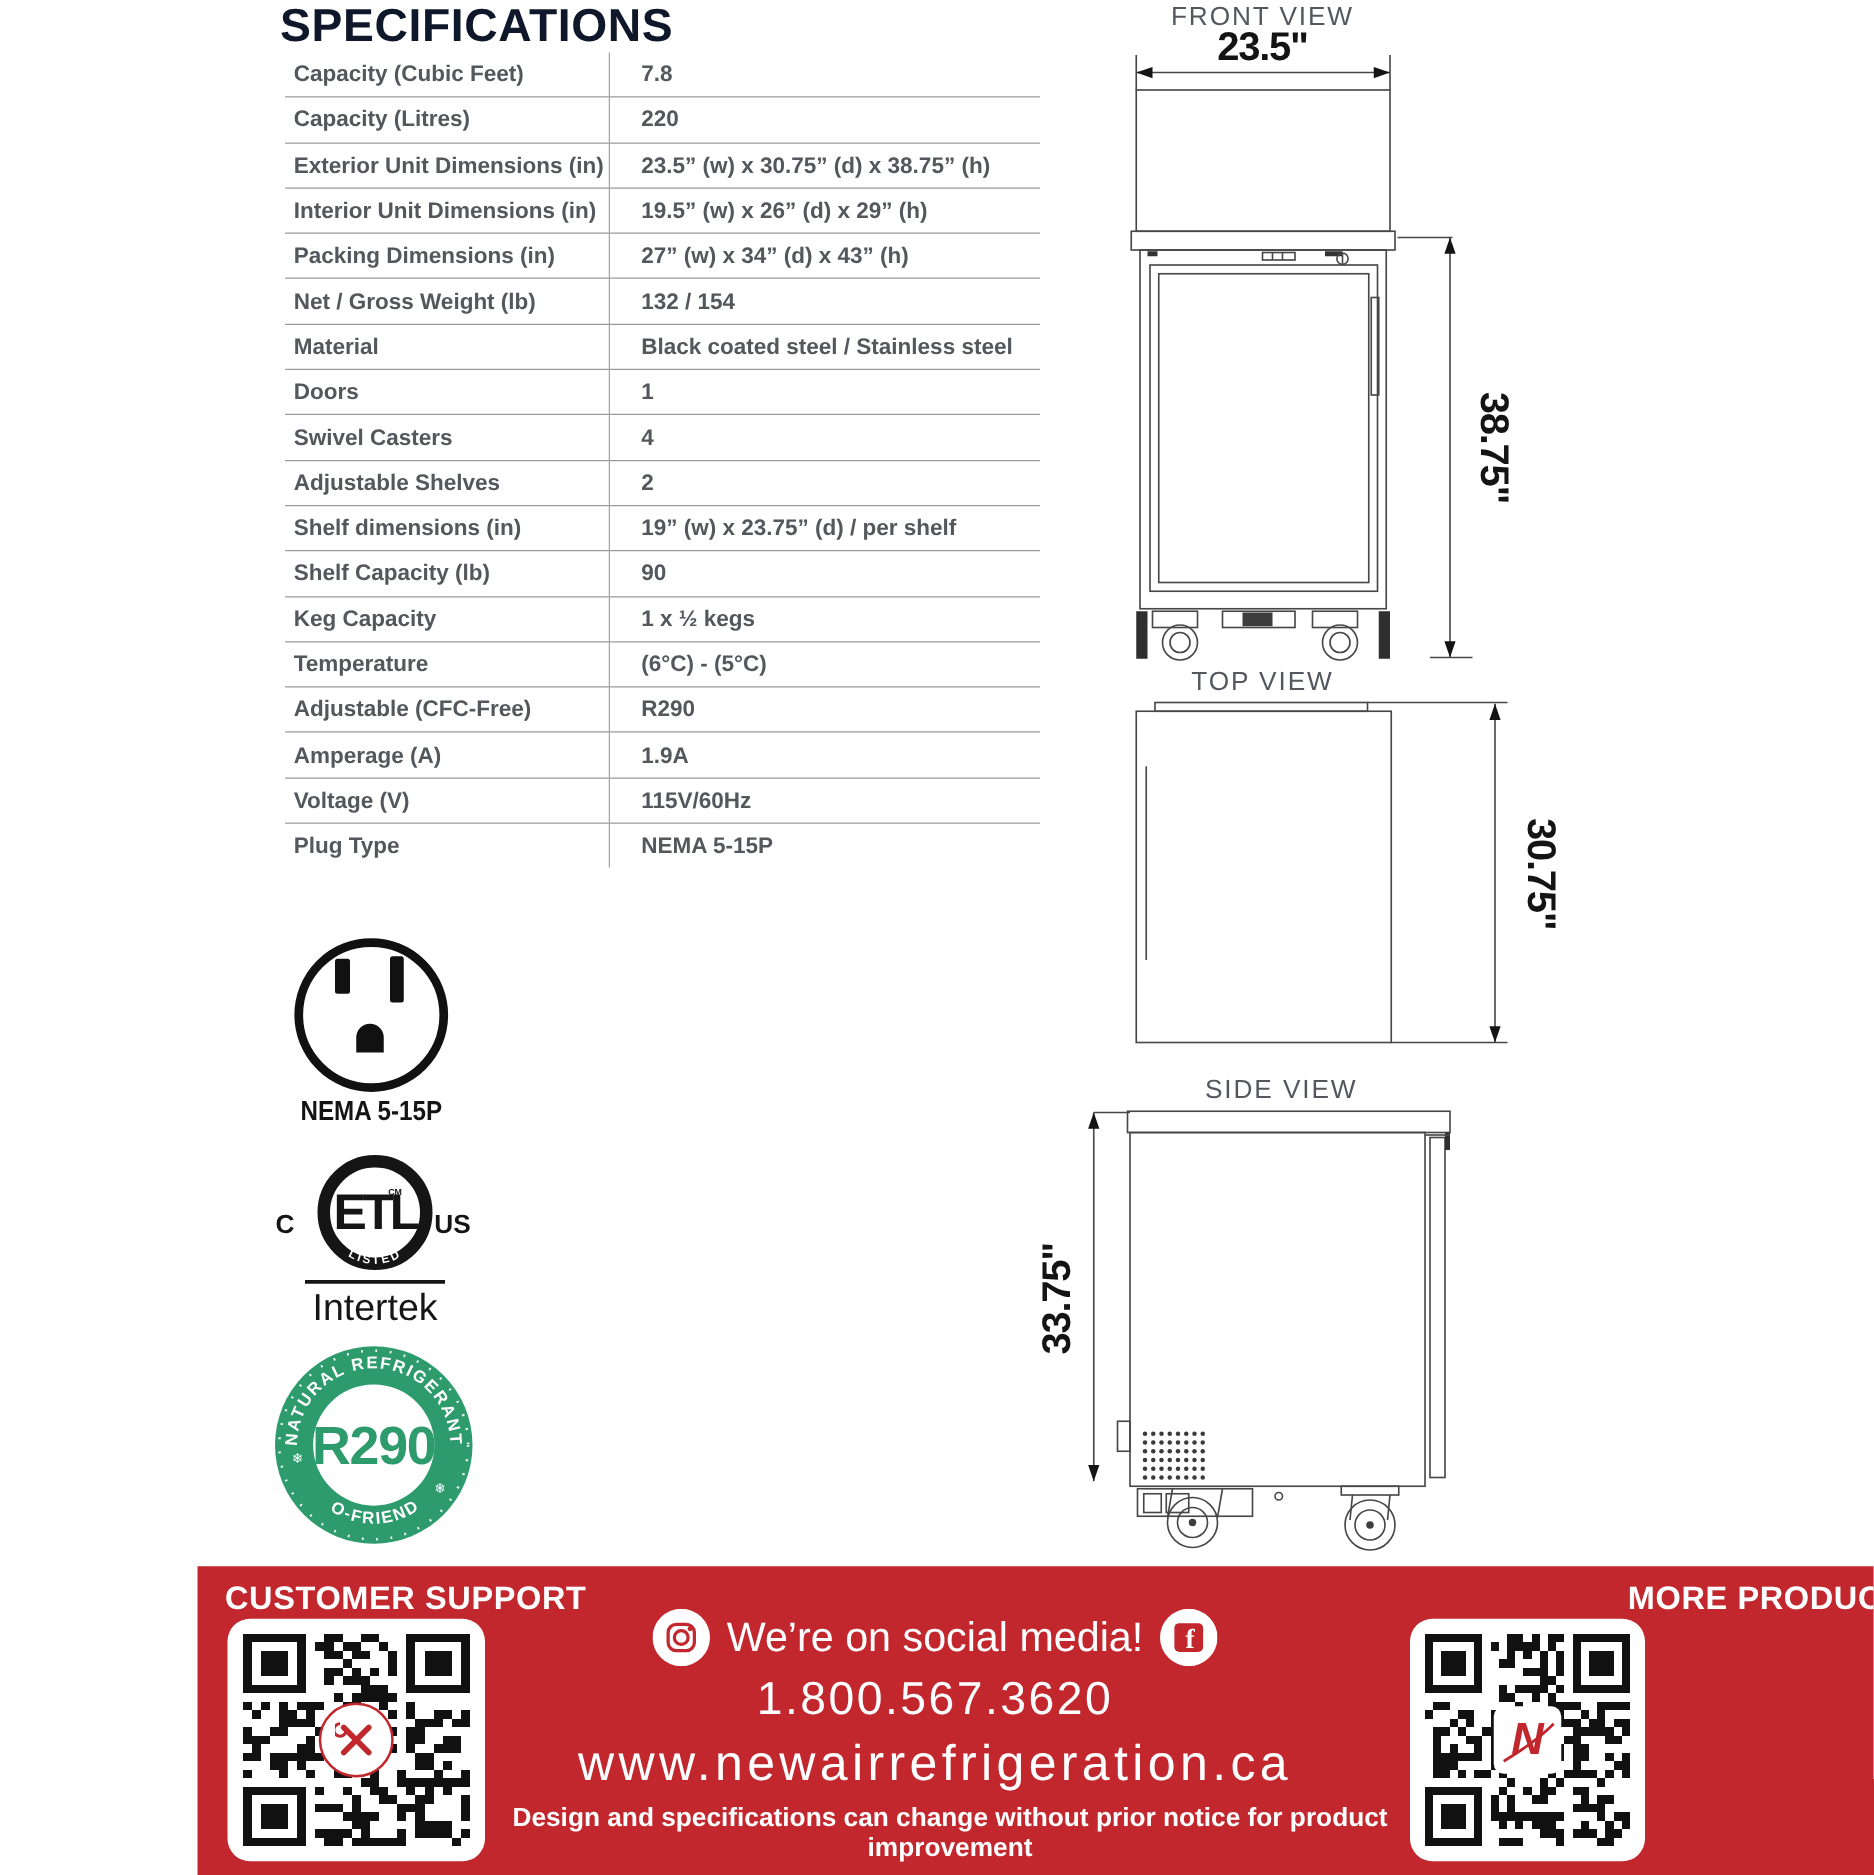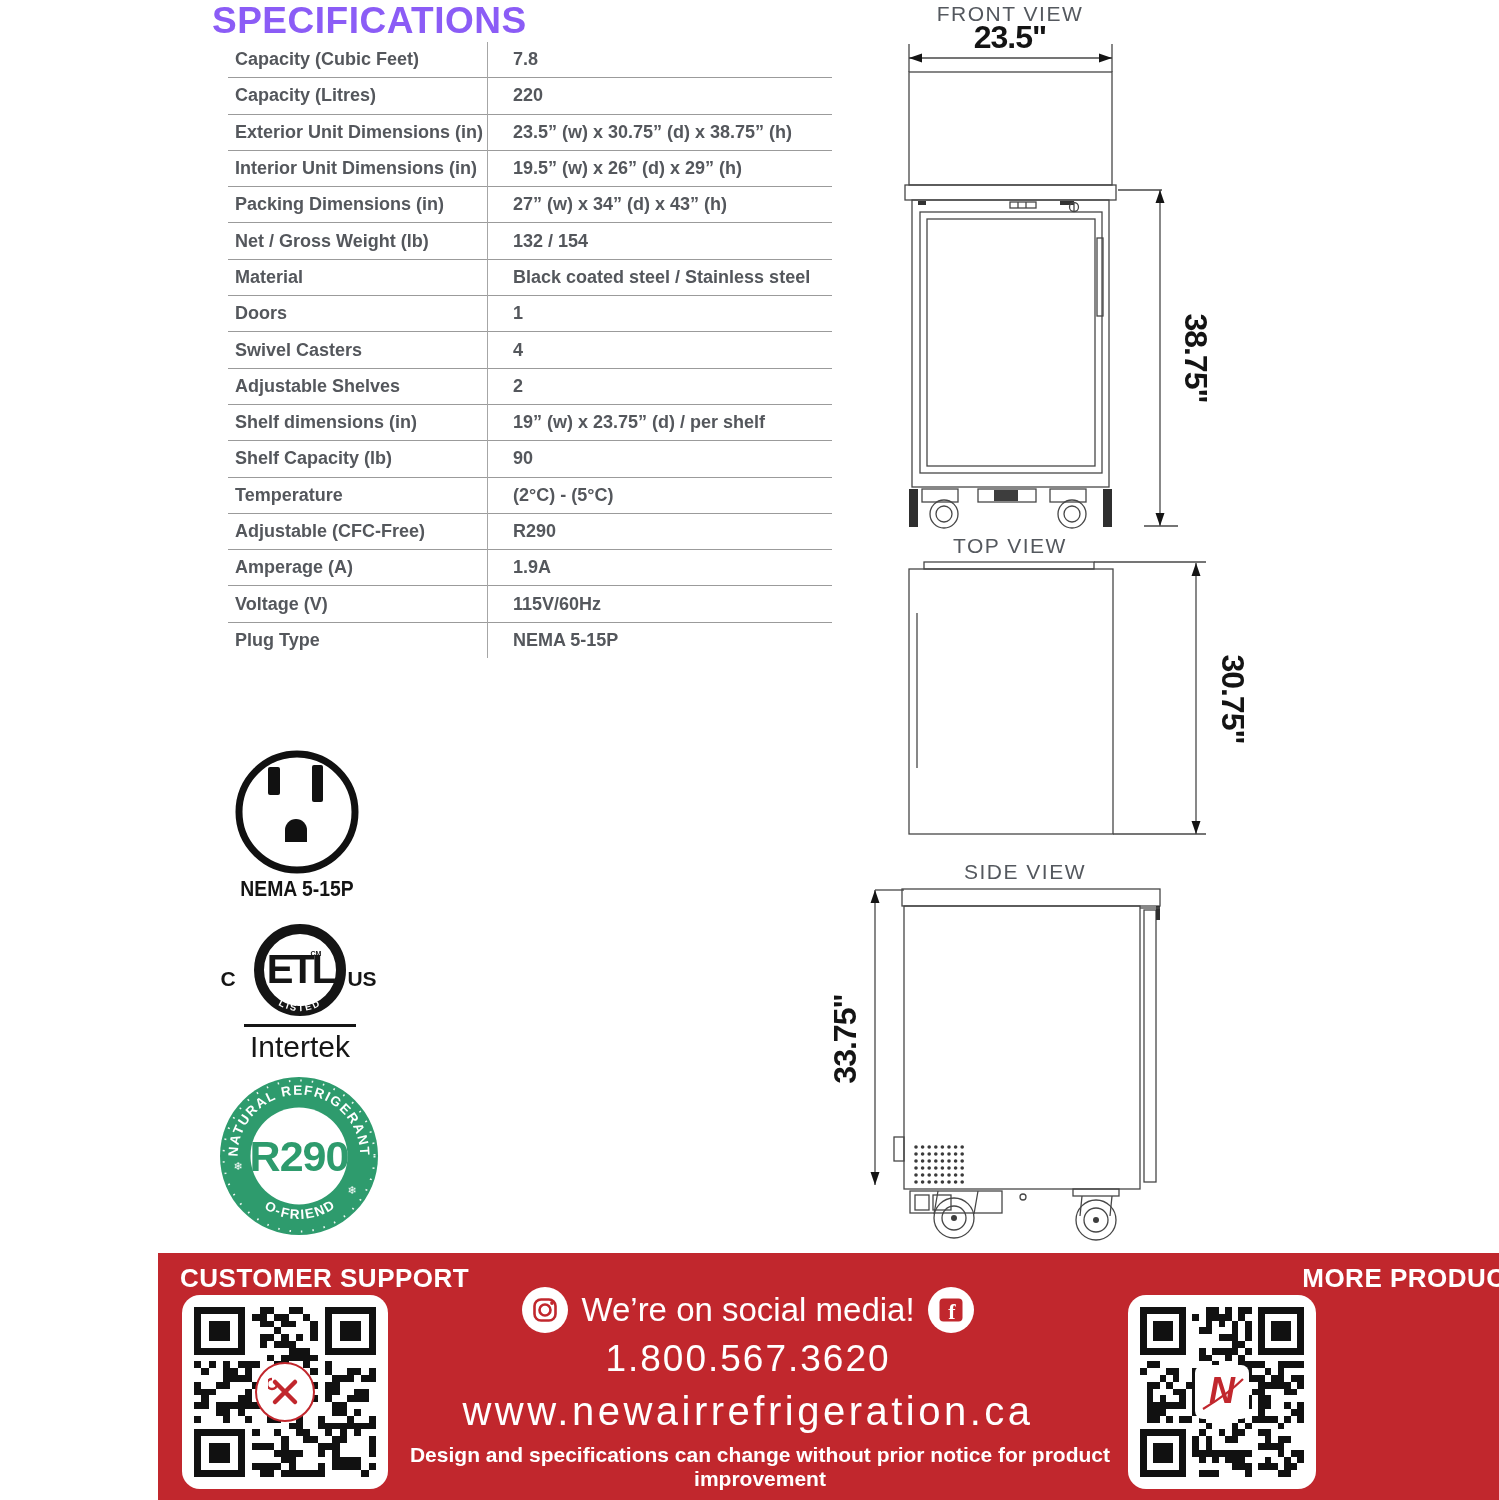--- a/index.html
+++ b/index.html
@@ -1,21 +1,21 @@
 <!DOCTYPE html>
 <html><head>
 <meta charset="utf-8">
 <style>
   html,body{margin:0;padding:0;background:#fff;}
   #page{position:relative;width:1499px;height:1500px;background:#fff;overflow:hidden;
         font-family:"Liberation Sans",sans-serif;color:#54575c;}
   .abs{position:absolute;}
 
   
-  .page-title{left:212px;top:0;font-size:37px;font-weight:700;color:#8b5cf6;letter-spacing:.5px;}
+  .page-title{left:224px;top:0;font-size:37px;font-weight:700;color:#0f172a;letter-spacing:.5px;}
 
   
   .spec-table{left:228px;top:42px;width:604px;font-weight:bold;}
   .spec-divider{position:absolute;left:259px;top:0;bottom:0;width:1px;background:#a6a6a6;}
   .spec-row{display:flex;height:35.3px;align-items:center;border-bottom:1px solid #9b9b9b;}
   .spec-row:last-child{border-bottom:none;}
   .spec-label{width:259px;padding-left:7px;box-sizing:border-box;font-size:18px;color:#54575c;}
   .spec-value{flex:1;padding-left:26px;font-size:18px;color:#54575c;}
 
   
@@ -96,22 +96,26 @@
         </div>
         <div class="spec-row">
           <div class="spec-label">Shelf dimensions (in)</div>
           <div class="spec-value">19” (w) x 23.75” (d) / per shelf</div>
         </div>
         <div class="spec-row">
           <div class="spec-label">Shelf Capacity (lb)</div>
           <div class="spec-value">90</div>
         </div>
         <div class="spec-row">
+          <div class="spec-label">Keg Capacity</div>
+          <div class="spec-value">1 x ½ kegs</div>
+        </div>
+        <div class="spec-row">
           <div class="spec-label">Temperature</div>
-          <div class="spec-value">(2°C) - (5°C)</div>
+          <div class="spec-value">(6°C) - (5°C)</div>
         </div>
         <div class="spec-row">
           <div class="spec-label">Adjustable (CFC-Free)</div>
           <div class="spec-value">R290</div>
         </div>
         <div class="spec-row">
           <div class="spec-label">Amperage (A)</div>
           <div class="spec-value">1.9A</div>
         </div>
         <div class="spec-row">

